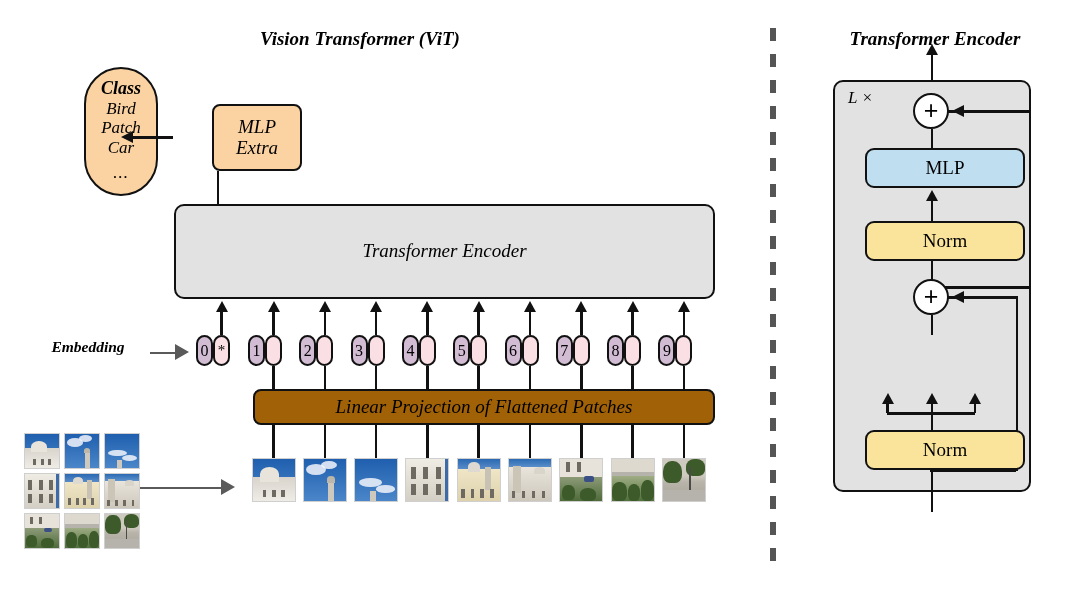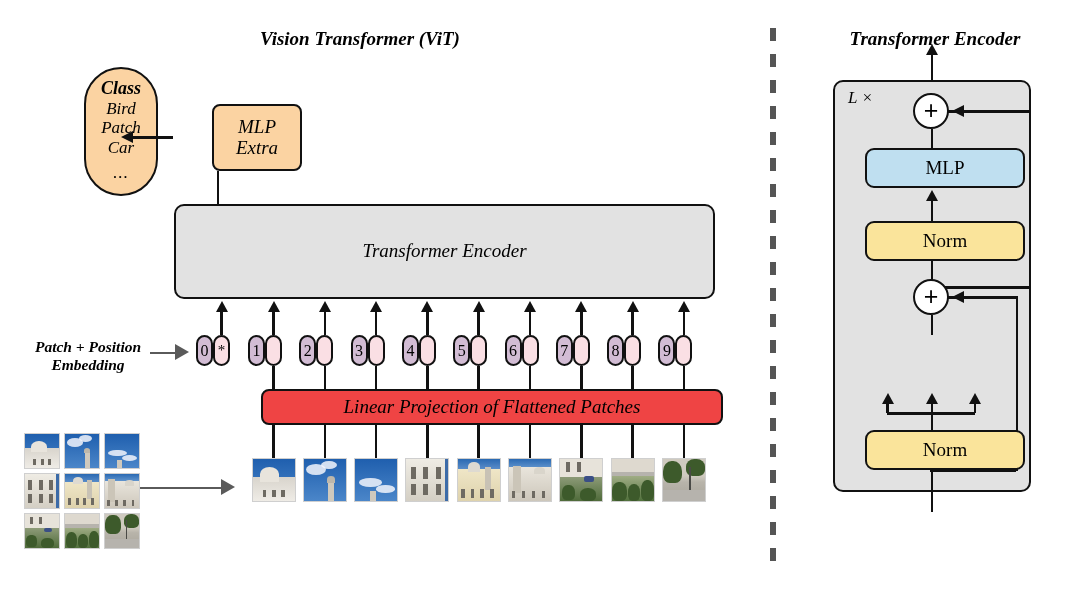--- a/index.html
+++ b/index.html
@@ -33,21 +33,21 @@
     text-align:center;
     line-height:1.06;
     color:#000;
     font-family:"Liberation Serif", serif;
   }
   .round-10{border-radius:10px;}
   .round-8{border-radius:8px;}
 
   
   .c-orange{background:#FBD3A2;margin-left:39px;}
-  .c-pink{background:#ef4444;margin-left:8px;}
+  .c-pink{background:#a16207;}
   .c-pink-lite{background:#FADFE4;}
   .c-purple{background:#D2BCD4;}
   .c-grey{background:#E2E2E2;}
   .c-blue{background:#BFDFF0;}
   .c-yellow{background:#FAE49B;}
   .c-green{background:#C7E6B6;}
 
   
   #class-capsule{
     left:45px;top:67px;width:74px;height:129px;
@@ -274,21 +274,20 @@
       <div class="vline" style="left: 631.35px; top: 425px; height: 33px;"></div>
       <div class="tok c-purple" style="left: 658.4px; top: 335px;">9</div>
       <div class="tok c-pink-lite" style="left: 675.4px; top: 335px;"></div>
       <div class="vline" style="left: 682.65px; top: 311px; height: 24px;"></div>
       <div class="arrow-up" style="left: 677.9px; top: 301px;"></div>
       <div class="vline" style="left: 682.65px; top: 366px; height: 23px;"></div>
       <div class="vline" style="left: 682.65px; top: 425px; height: 33px;"></div>
     </div>
 
   <div class="abs" id="pp-label">
-    <div>Patch + Position</div>
     <div>Embedding</div>
   </div>
   <div class="grey-line" style="left:150px;top:352px;width:26px;"></div>
   <div class="grey-arrow-right" style="left:175px;top:344px;"></div>
 
 
   <div id="source-grid">
       <div class="patch" style="left: 24px; top: 433px; width: 36px; height: 36px;">
         <div class="sky" style="height:100%;background:linear-gradient(#1f5fae,#4b86c9);"></div>
         <div class="bld" style="height:58%;background:linear-gradient(#d8d4cc,#efece6);"></div>

